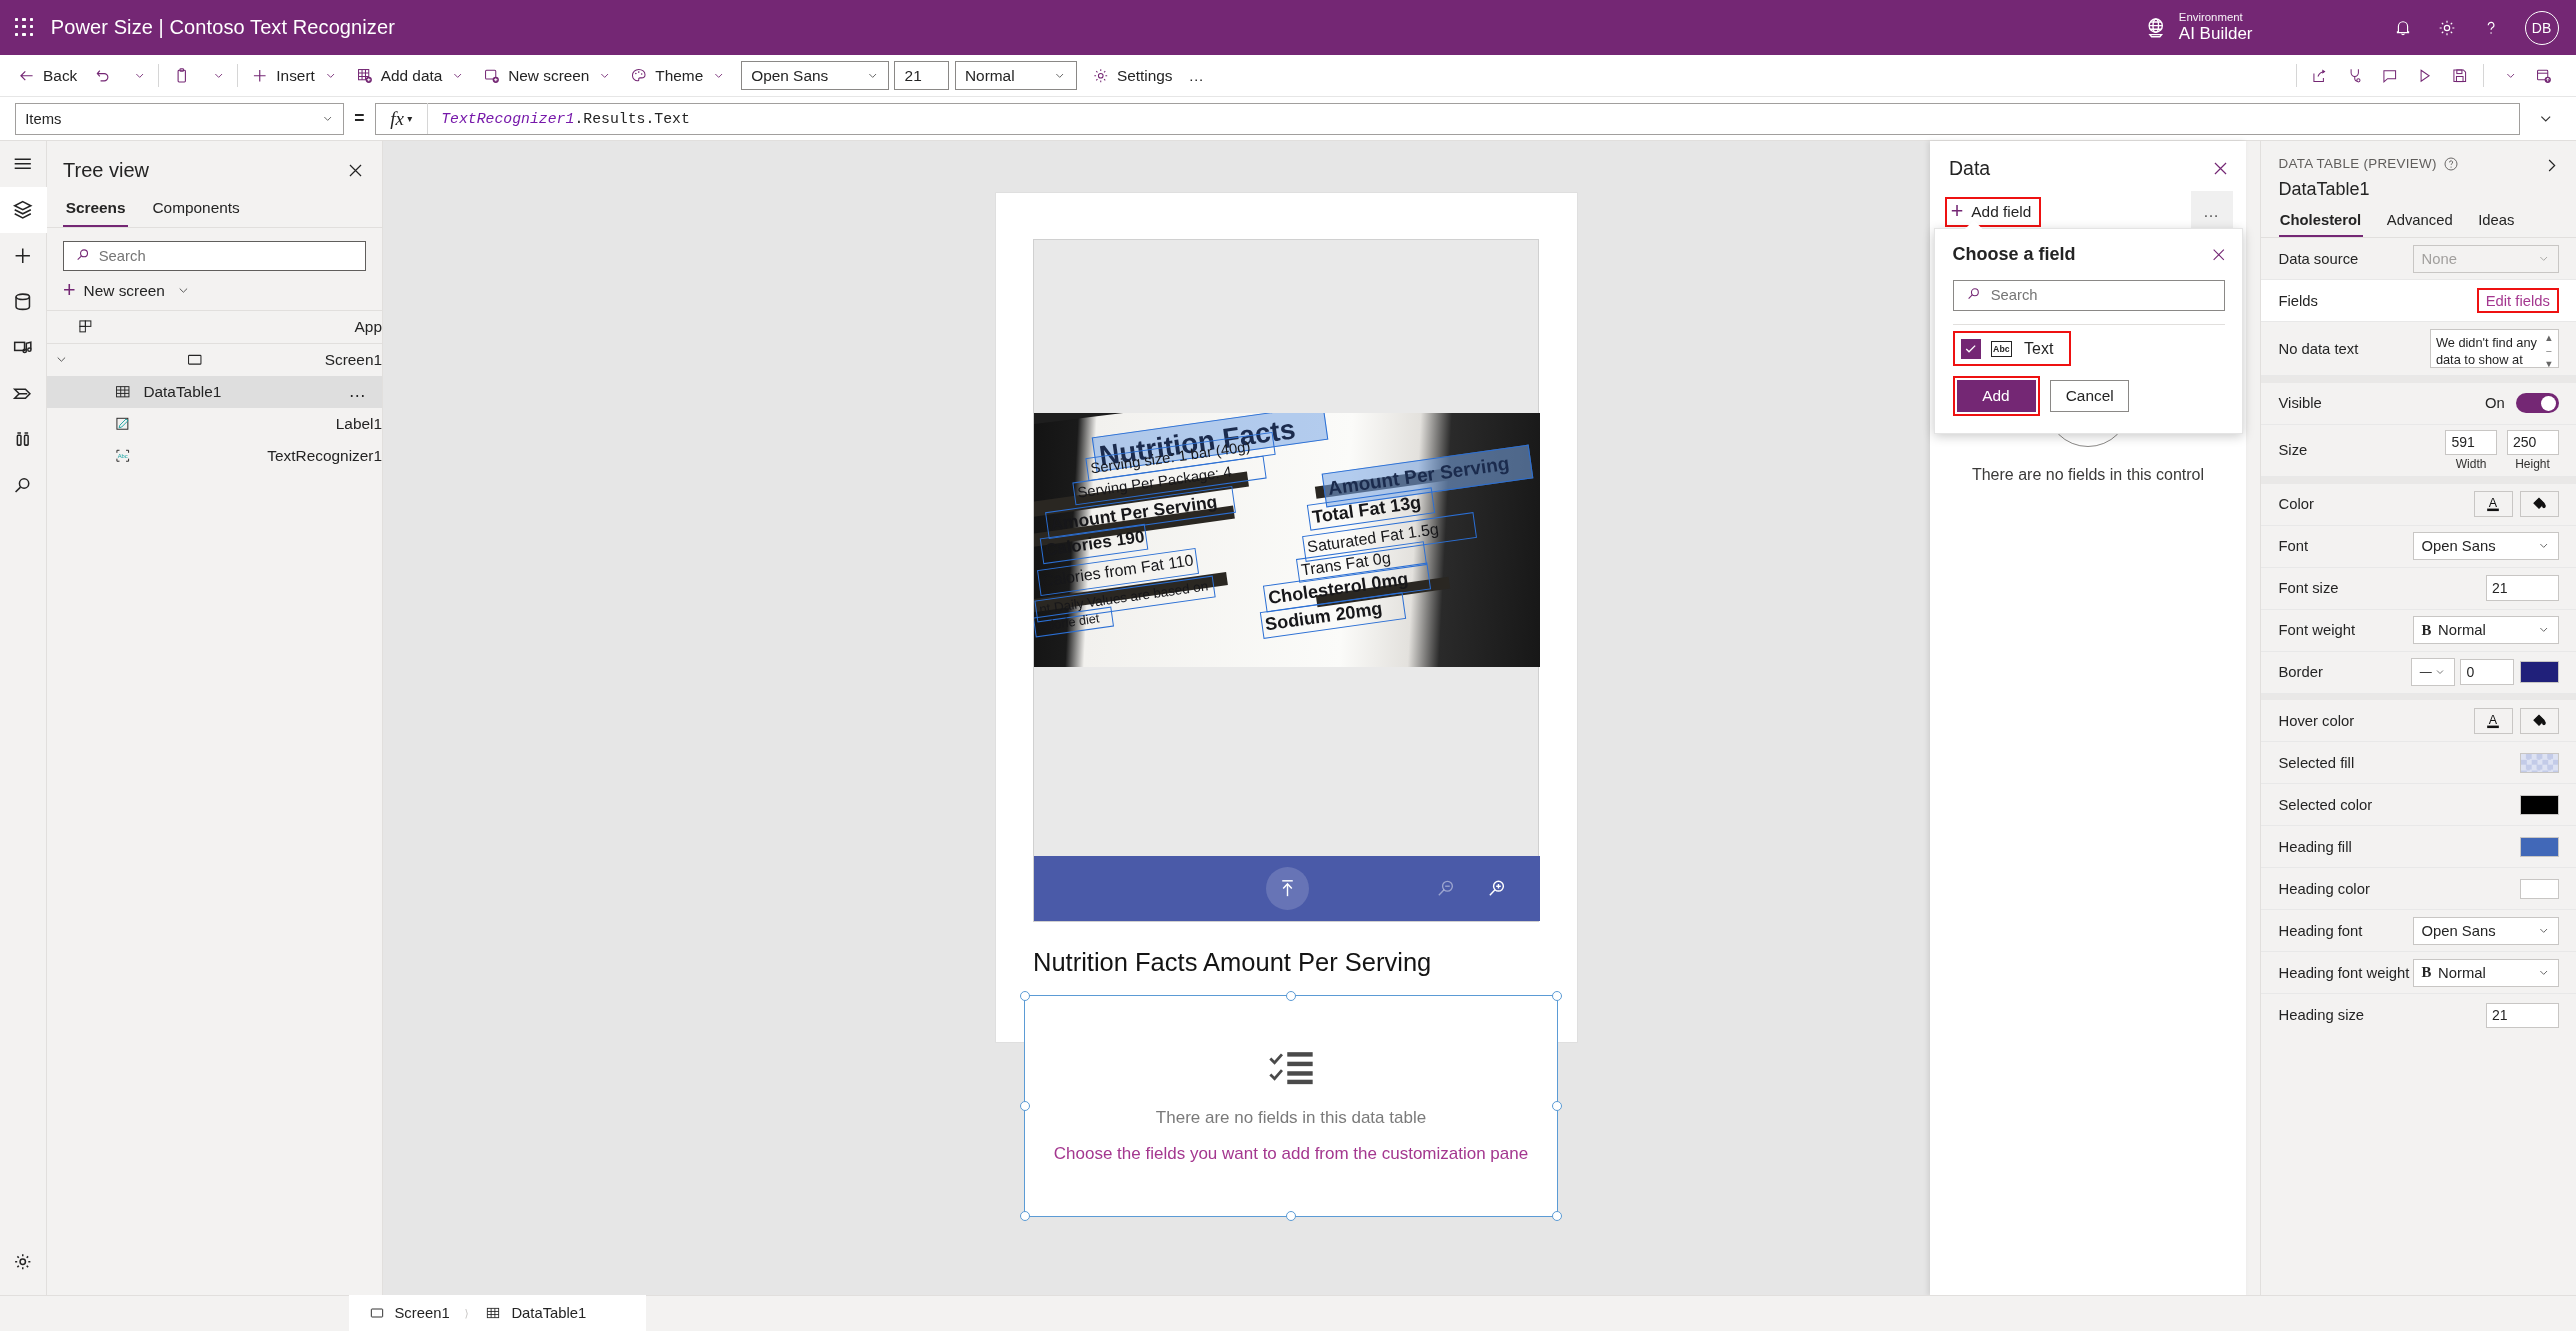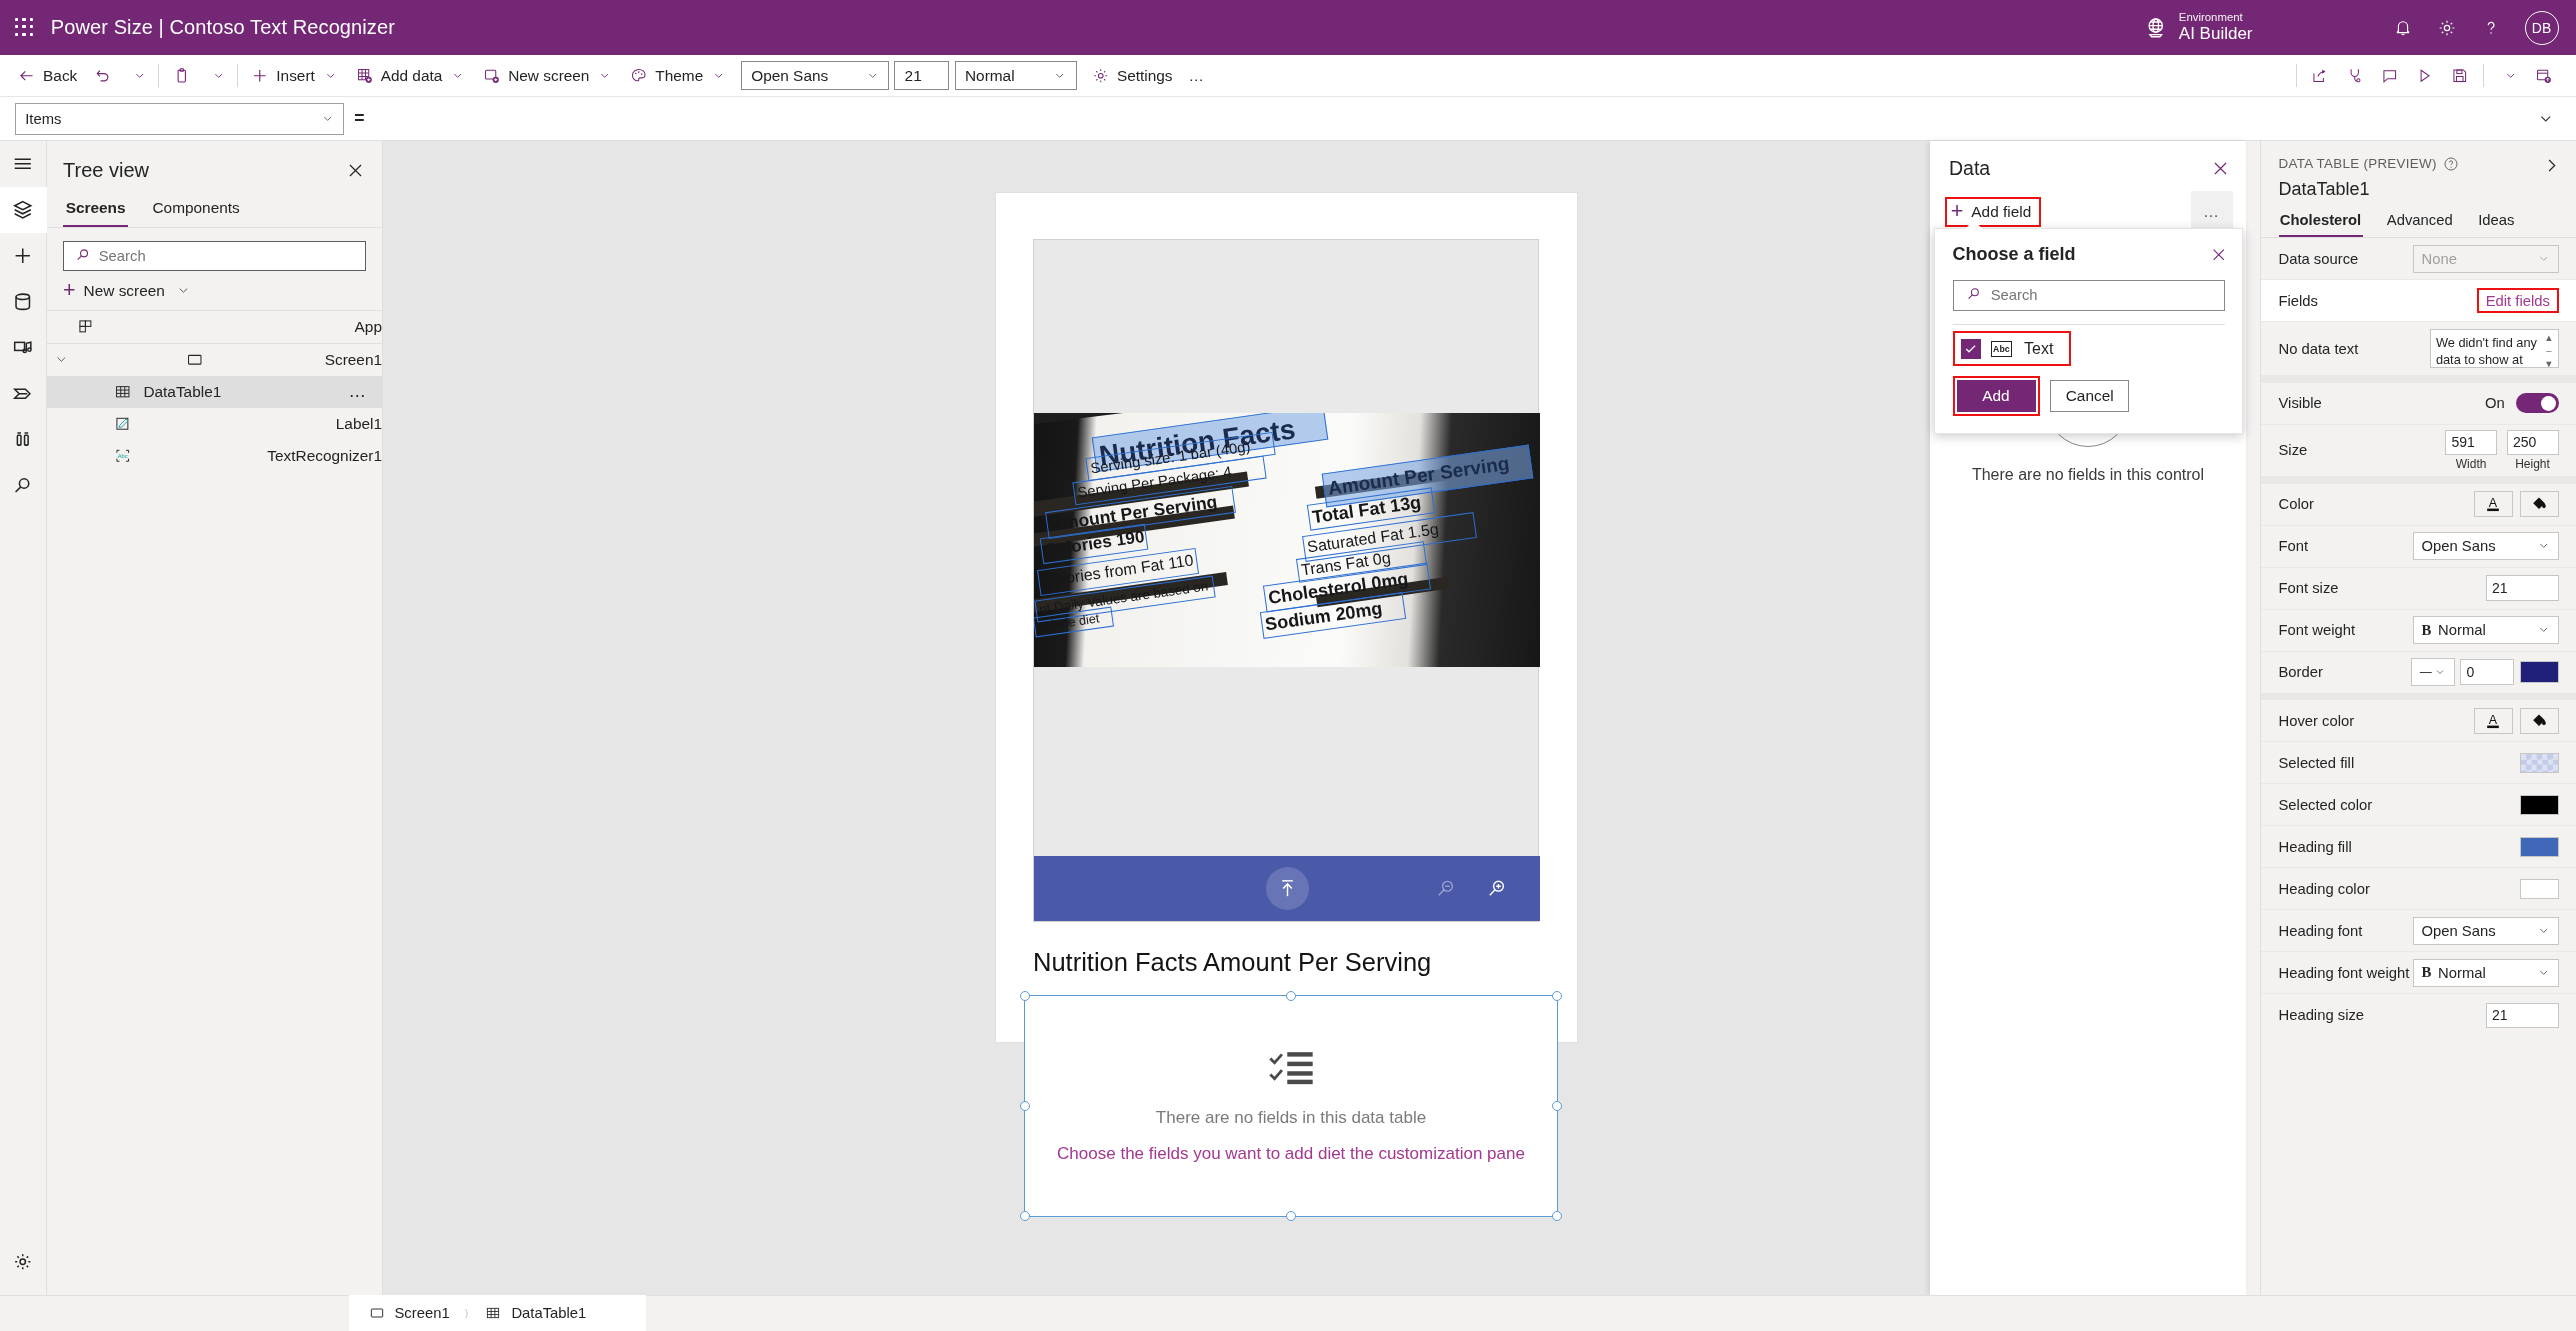--- a/index.html
+++ b/index.html
@@ -549,20 +549,27 @@
 <div id="formula-bar">
   <div id="property-select">
     <span class="val">Items</span>
     <span class="cb-caret">
       <svg viewBox="0 0 24 24" fill="none" stroke="#555" stroke-width="1.6">
           <path d="M6 9l6 6 6-6"></path>
         </svg>
     </span>
   </div>
   <div id="equals-sign">=</div>
+  <div id="formula-input-wrap">
+    <div id="fx-btn">
+      <span class="fx">fx</span>
+      <span class="fxcaret">▾</span>
+    </div>
+    <div id="formula-text"><em>TextRecognizer1</em><span>.Results.Text</span></div>
+  </div>
   <div id="formula-expand">
     <svg viewBox="0 0 24 24" fill="none" stroke="#333" stroke-width="1.6" style="width:17.5px;height:17.5px">
         <path d="M6 9l6 6 6-6"></path>
       </svg>
   </div>
 </div>
 
 <div id="left-rail">
   <div class="rail-btn">
     <svg viewBox="0 0 24 24">
@@ -814,21 +821,21 @@
         <svg viewBox="0 0 44 34" style="width:47px;height:36px">
           <path d="M2 9 L6 13 L13 5" fill="none" stroke="#4a4a4a" stroke-width="2.6"></path>
           <path d="M2 24 L6 28 L13 20" fill="none" stroke="#4a4a4a" stroke-width="2.6"></path>
           <rect x="18" y="3" width="24" height="4.2" fill="#4a4a4a"></rect>
           <rect x="18" y="12" width="24" height="4.2" fill="#4a4a4a"></rect>
           <rect x="18" y="21" width="24" height="4.2" fill="#4a4a4a"></rect>
           <rect x="18" y="29" width="24" height="4.2" fill="#4a4a4a"></rect>
         </svg>
       </div>
       <div id="dt-msg1">There are no fields in this data table</div>
-      <div id="dt-msg2">Choose the fields you want to add diet the customization pane</div>
+      <div id="dt-msg2">Choose the fields you want to add from the customization pane</div>
 
       <span class="handle" style="left:-5.4px;top:-5.4px"></span>
       <span class="handle" style="left:50%;margin-left:-5.4px;top:-5.4px"></span>
       <span class="handle" style="right:-5.4px;top:-5.4px"></span>
       <span class="handle" style="left:-5.4px;top:50%;margin-top:-5.4px"></span>
       <span class="handle" style="right:-5.4px;top:50%;margin-top:-5.4px"></span>
       <span class="handle" style="left:-5.4px;bottom:-5.4px"></span>
       <span class="handle" style="left:50%;margin-left:-5.4px;bottom:-5.4px"></span>
       <span class="handle" style="right:-5.4px;bottom:-5.4px"></span>
     </div>

